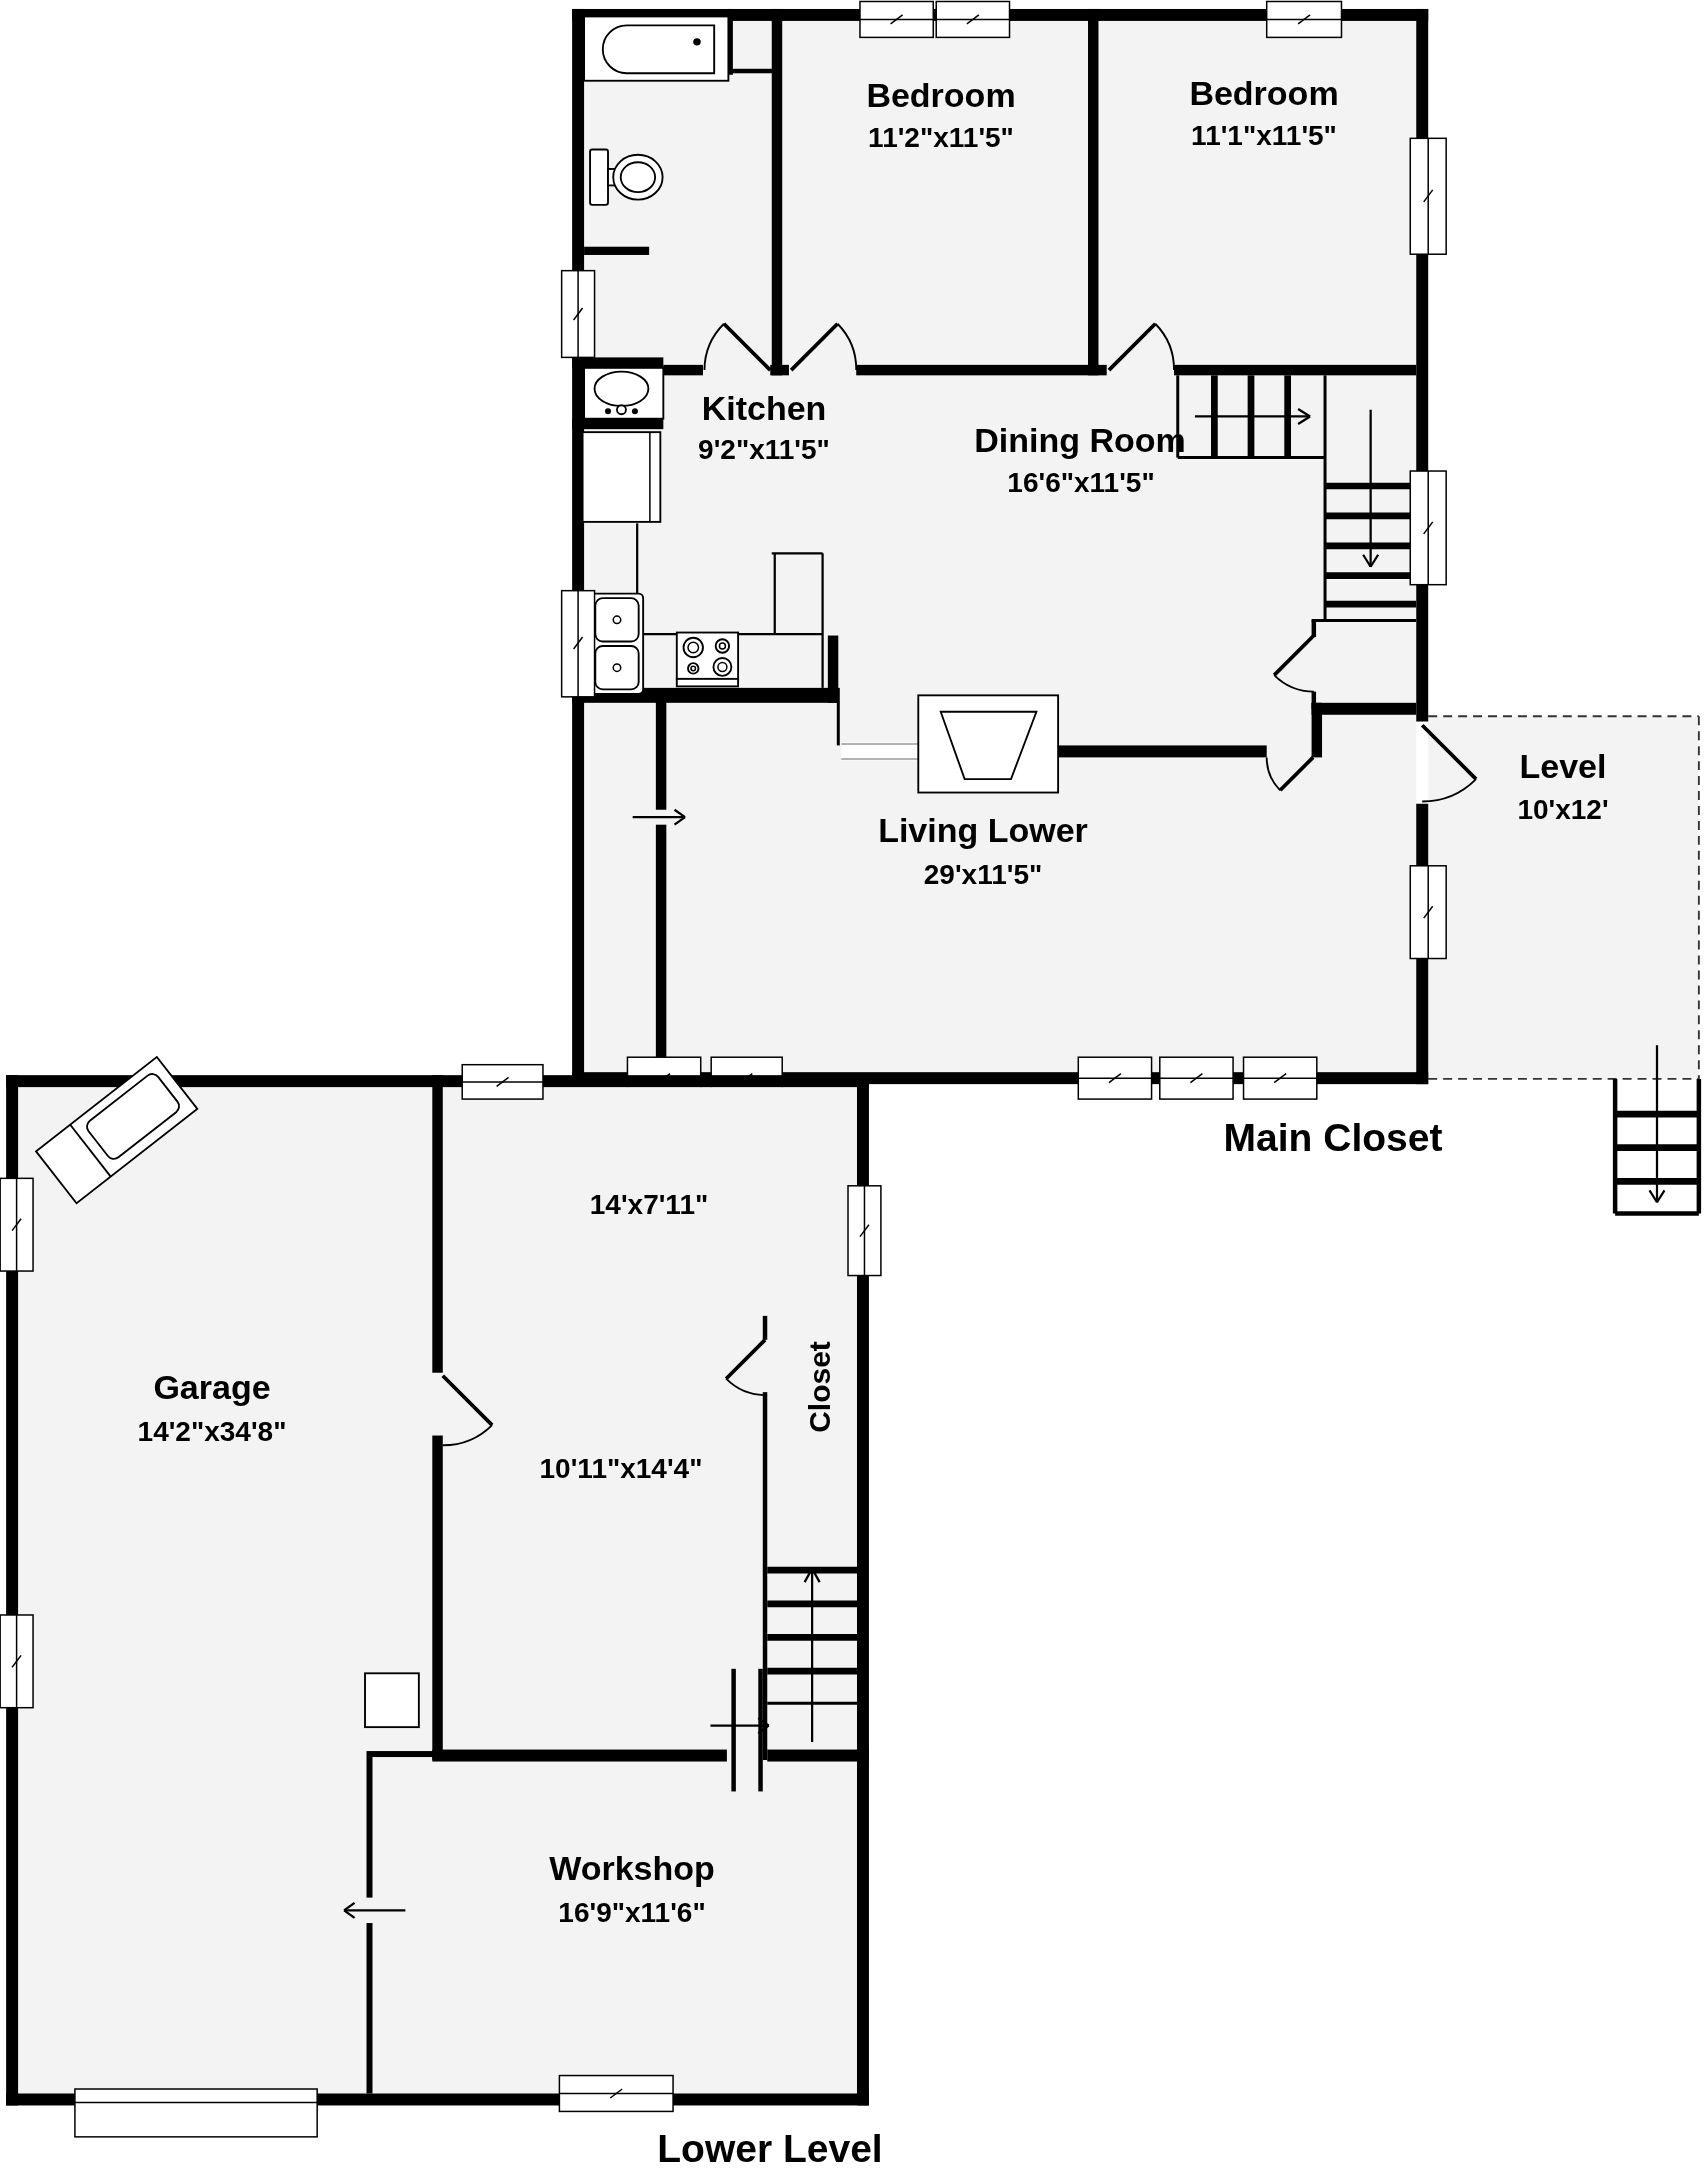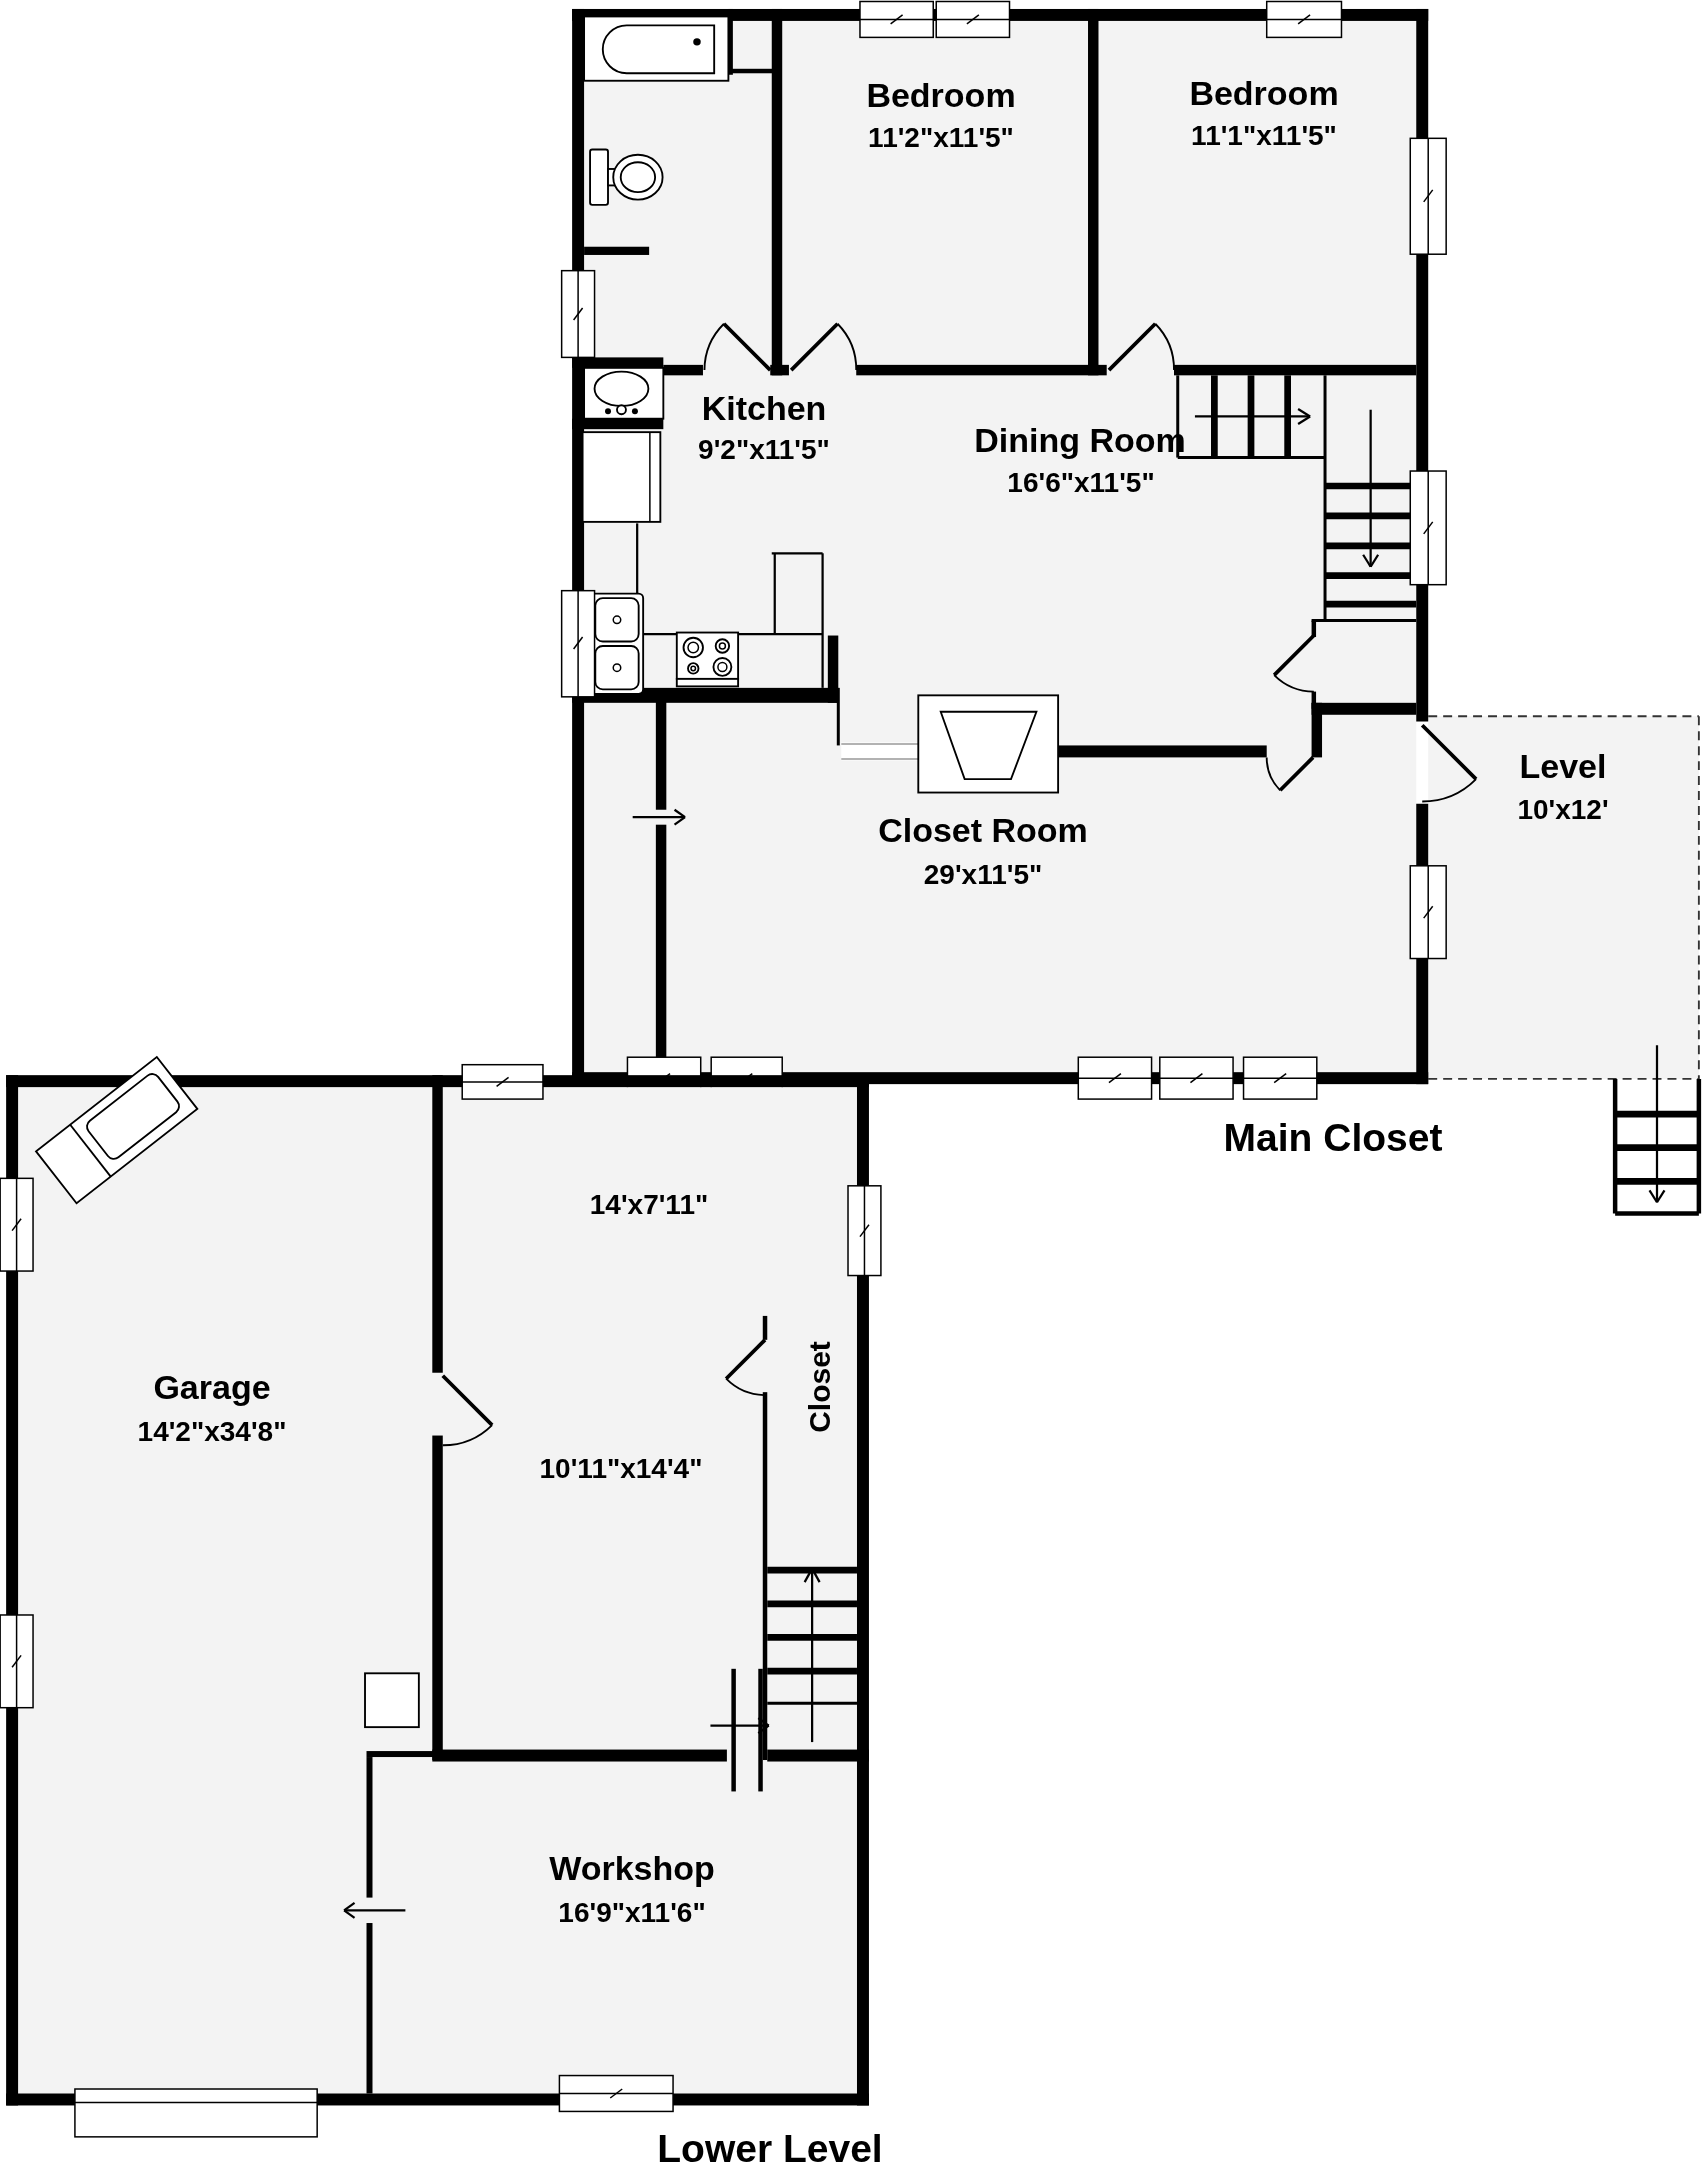--- a/index.html
+++ b/index.html
@@ -379,21 +379,21 @@
 
 <div class="label name" style="left:1264px;top:93px;">Bedroom</div>
 <div class="label dims" style="left:1264px;top:136px;">11'1"x11'5"</div>
 
 <div class="label name" style="left:764px;top:408px;">Kitchen</div>
 <div class="label dims" style="left:764px;top:450px;">9'2"x11'5"</div>
 
 <div class="label name" style="left:1080px;top:440px;">Dining Room</div>
 <div class="label dims" style="left:1081px;top:483px;">16'6"x11'5"</div>
 
-<div class="label name" style="left:983px;top:830px;">Closet Room</div>
+<div class="label name" style="left:983px;top:830px;">Living Lower</div>
 <div class="label dims" style="left:983px;top:875px;">29'x11'5"</div>
 
 <div class="label name" style="left:1563px;top:766px;">Level</div>
 <div class="label dims" style="left:1563px;top:810px;">10'x12'</div>
 
 <div class="label title" style="left:1333px;top:1138px;">Main Closet</div>
 
 <div class="label name" style="left:212px;top:1387px;">Garage</div>
 <div class="label dims" style="left:212px;top:1432px;">14'2"x34'8"</div>
 

